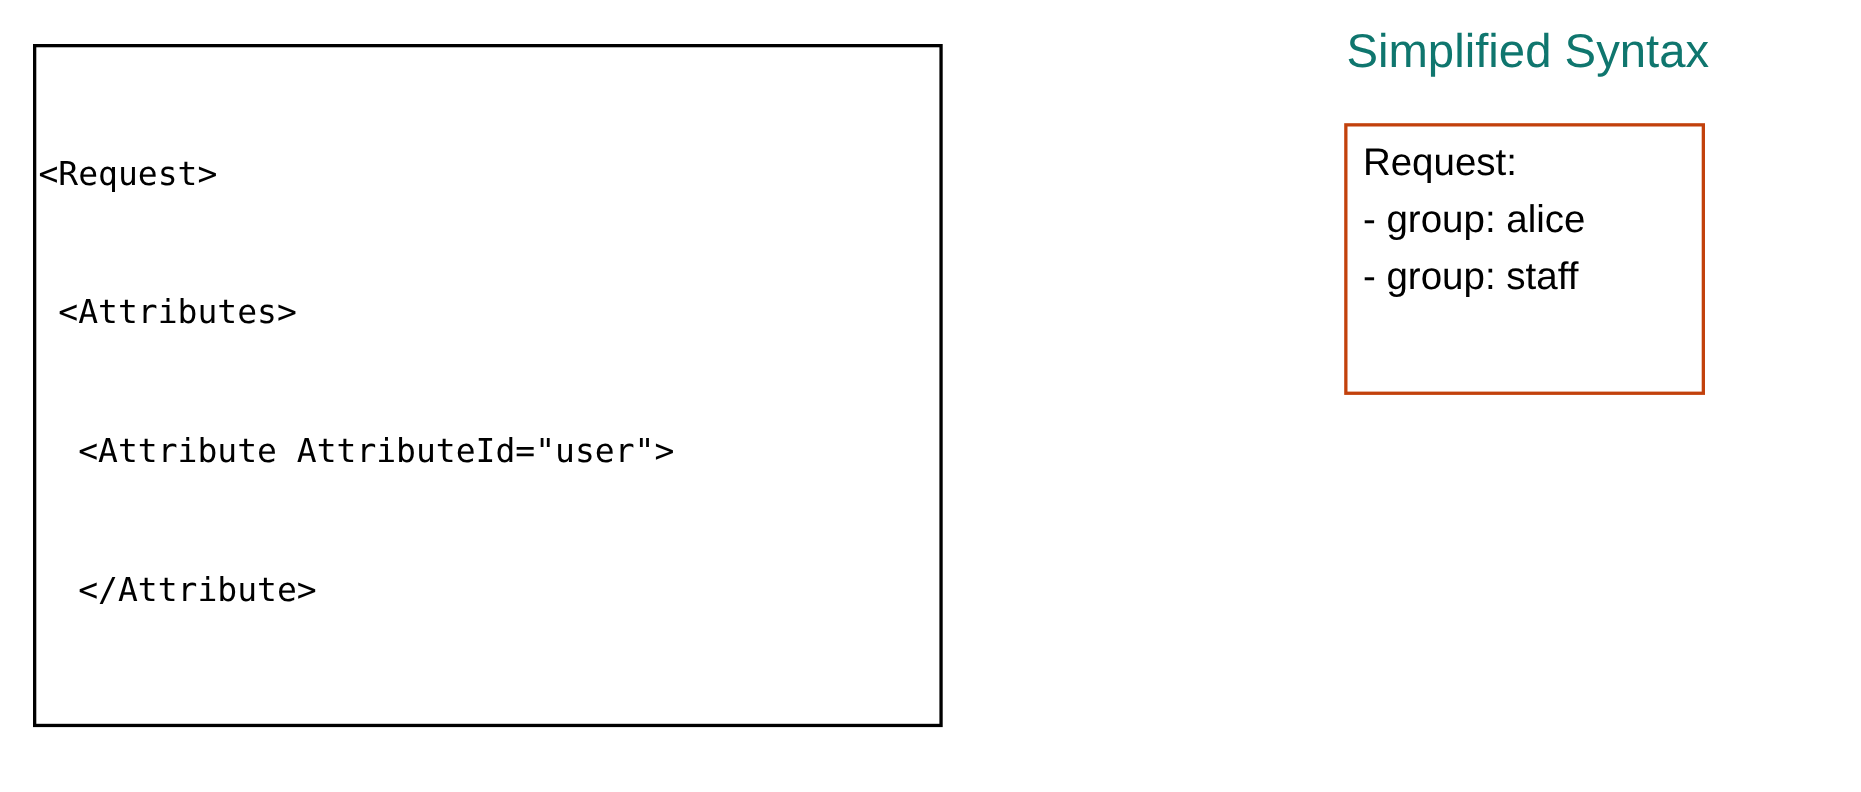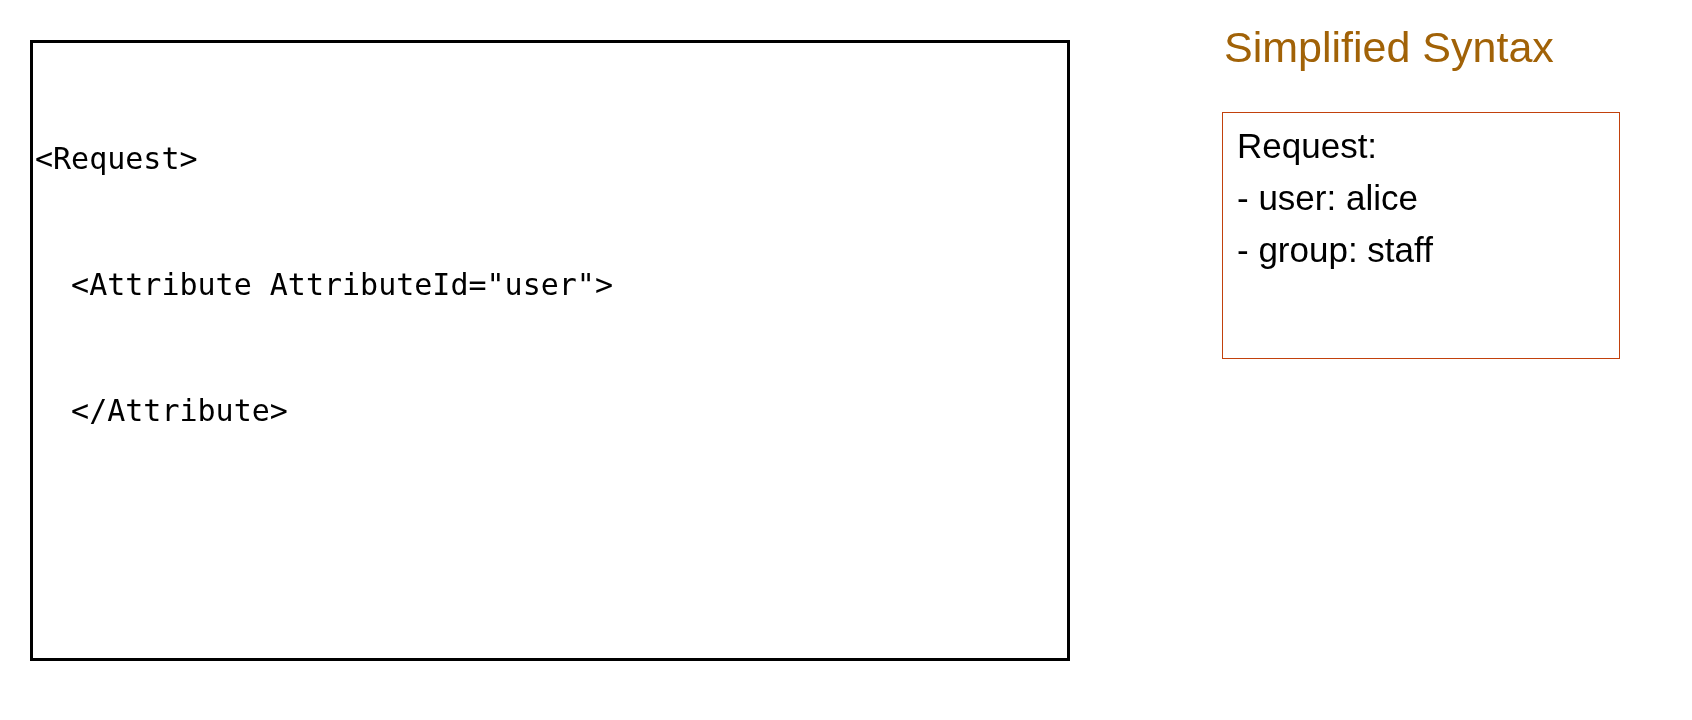--- a/index.html
+++ b/index.html
@@ -14,21 +14,21 @@
     overflow: hidden;
     font-family: "Liberation Sans", sans-serif;
     color: #000000;
   }
 
   
   #xml-panel {
     position: absolute;
     left: 30px;
     top: 40px;
-    width: 1040px;
+    width: 827px;
     height: 621px;
     box-sizing: border-box;
     border: 3px solid #000000;
     background: #ffffff;
     overflow: hidden;
   }
   #xml-code {
     position: absolute;
     left: 2px;
     top: 11px;
@@ -46,30 +46,30 @@
   }
 
   
   #simplified-heading {
     position: absolute;
     left: 1224px;
     top: 22px;
     font-size: 43px;
     line-height: 50px;
     white-space: nowrap;
-    color: #a16207;
+    color: #0f766e;
   }
   #simplified-panel {
     position: absolute;
     left: 1222px;
     top: 112px;
-    width: 398px;
+    width: 328px;
     height: 247px;
     box-sizing: border-box;
-    border: 1px solid #c2410c;
+    border: 3px solid #c2410c;
     background: #ffffff;
     overflow: hidden;
   }
   #simplified-list {
     position: absolute;
     left: 14px;
     top: 7px;
     margin: 0;
     padding: 0;
     list-style: none;
@@ -80,34 +80,35 @@
     white-space: nowrap;
     color: #000000;
   }
 </style>
 </head>
 <body>
 
 <div id="xml-panel">
   <div id="xml-code">
     <span class="ln">&lt;Request&gt;</span>
+    <span class="ln"> &lt;Attributes&gt;</span>
     <span class="ln">  &lt;Attribute AttributeId="user"&gt;</span>
     <span class="ln">  &lt;/Attribute&gt;</span>
     
     
     
     
     
     
     
     
   </div>
 </div>
 
 <div id="simplified-heading">Simplified Syntax</div>
 
 <div id="simplified-panel">
   <ul id="simplified-list">
     <li>Request:</li>
-    <li>- user: alice</li>
+    <li>- group: alice</li>
     <li>- group: staff</li>
   </ul>
 </div>
 
 </body></html>

